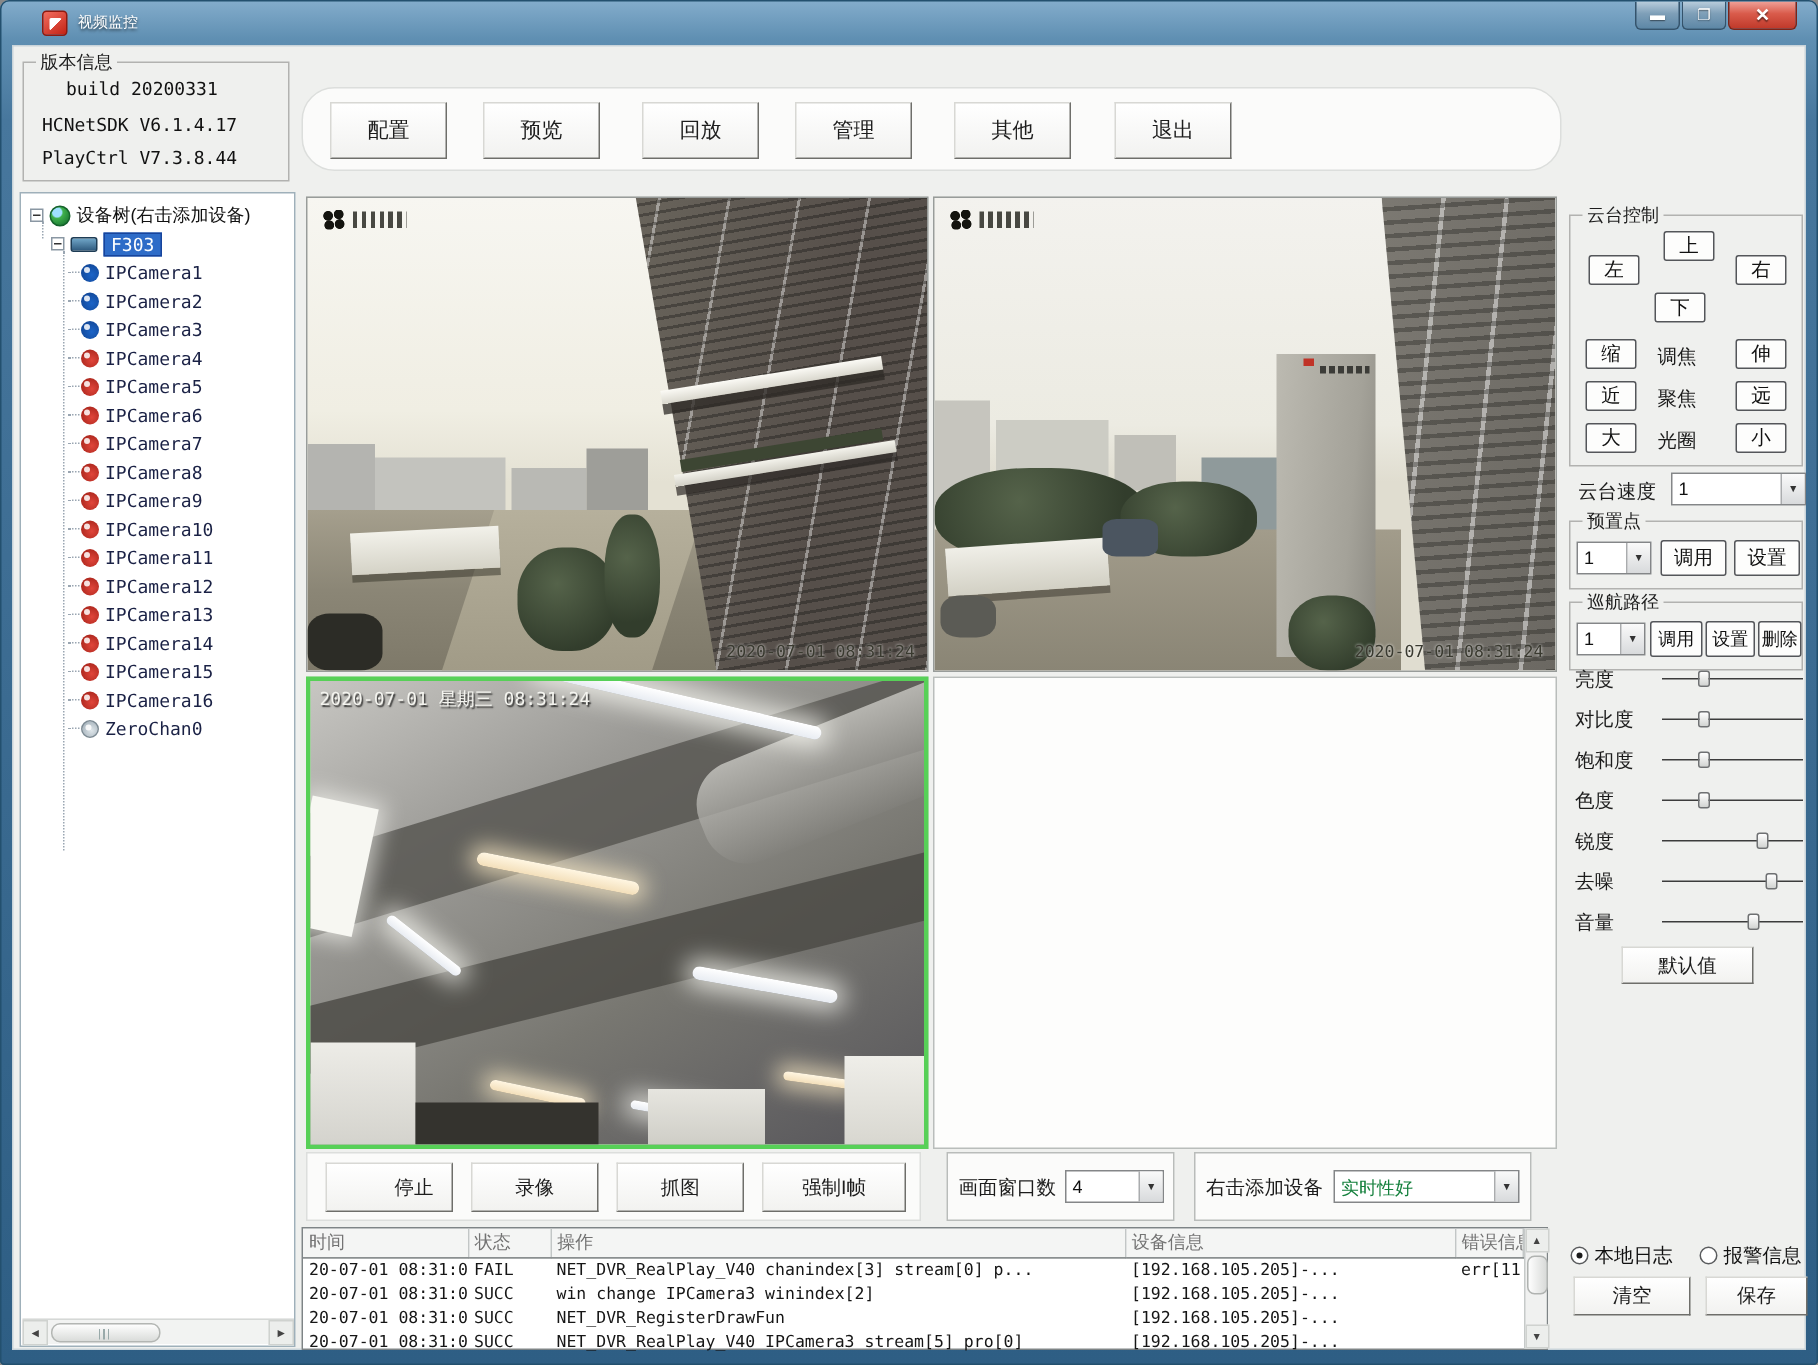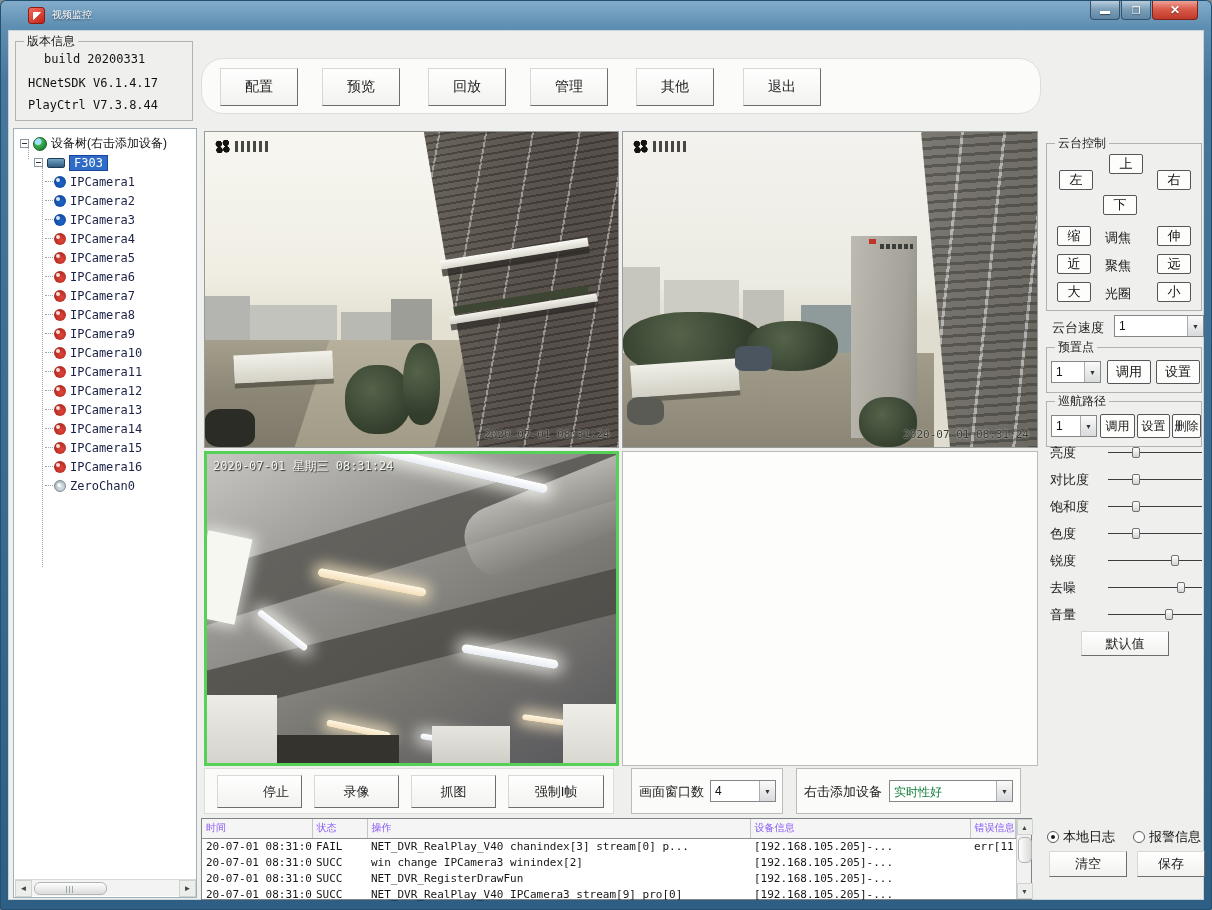--- a/index.html
+++ b/index.html
@@ -103,21 +103,21 @@
     background:linear-gradient(#fff,#d2d4d2);border:1px solid #6f7173;}
 
   
   .radio{display:flex;align-items:center;gap:4px;font-size:13px;color:#111;}
   .rdot{width:12px;height:12px;border-radius:50%;border:1px solid #5a5c5e;background:#fff;position:relative;flex:none;}
   .rdot.on::after{content:'';position:absolute;inset:3px;border-radius:50%;background:#1c1c1c;}
 
   
   .logwrap{position:absolute;background:#fff;border:1px solid #7e8486;display:flex;}
   table.log{border-collapse:collapse;table-layout:fixed;width:813px;}
-  table.log th{font-size:10px;font-weight:normal;text-align:left;color:#8b5cf6;background:#f4f5f4;
+  table.log th{font-size:12px;font-weight:normal;text-align:left;color:#737373;background:#f4f5f4;
     border-bottom:1px solid #8a8f90;border-right:1px solid #c2c6c6;height:19px;padding:0 4px;overflow:hidden;white-space:nowrap;}
   table.log td{font-family:"DejaVu Sans Mono",monospace;font-size:11px;color:#161616;height:16px;
     padding:0 4px;overflow:hidden;white-space:nowrap;}
   .vscroll{width:17px;background:#f0f1f0;border-left:1px solid #c6cac9;position:relative;}
   .varrow{position:absolute;left:0;width:16px;height:16px;display:flex;align-items:center;justify-content:center;
     font-size:7px;color:#444;background:#eceeec;border:1px solid #cfd2cf;}
   .vthumb{position:absolute;left:1px;width:14px;height:26px;border-radius:5px;
     background:linear-gradient(90deg,#fefefe,#d8dad8);border:1px solid #b0b3b1;}
 </style>
 </head>
@@ -468,21 +468,21 @@
             <tr>
             <td>20-07-01 08:31:02</td>
             <td>SUCC</td>
             <td>NET_DVR_RegisterDrawFun</td>
             <td>[192.168.105.205]-...</td>
             <td></td>
           </tr>
             <tr>
             <td>20-07-01 08:31:02</td>
             <td>SUCC</td>
-            <td>NET_DVR_RealPlay_V40 IPCamera3 stream[9] pro[0]</td>
+            <td>NET_DVR_RealPlay_V40 IPCamera3 stream[5] pro[0]</td>
             <td>[192.168.105.205]-...</td>
             <td></td>
           </tr>
           </tbody>
       </table>
       <div class="vscroll">
         <div class="varrow" style="top:0;">▲</div>
         <div class="vthumb" style="top:18px;"></div>
         <div class="varrow" style="bottom:0;">▼</div>
       </div>

